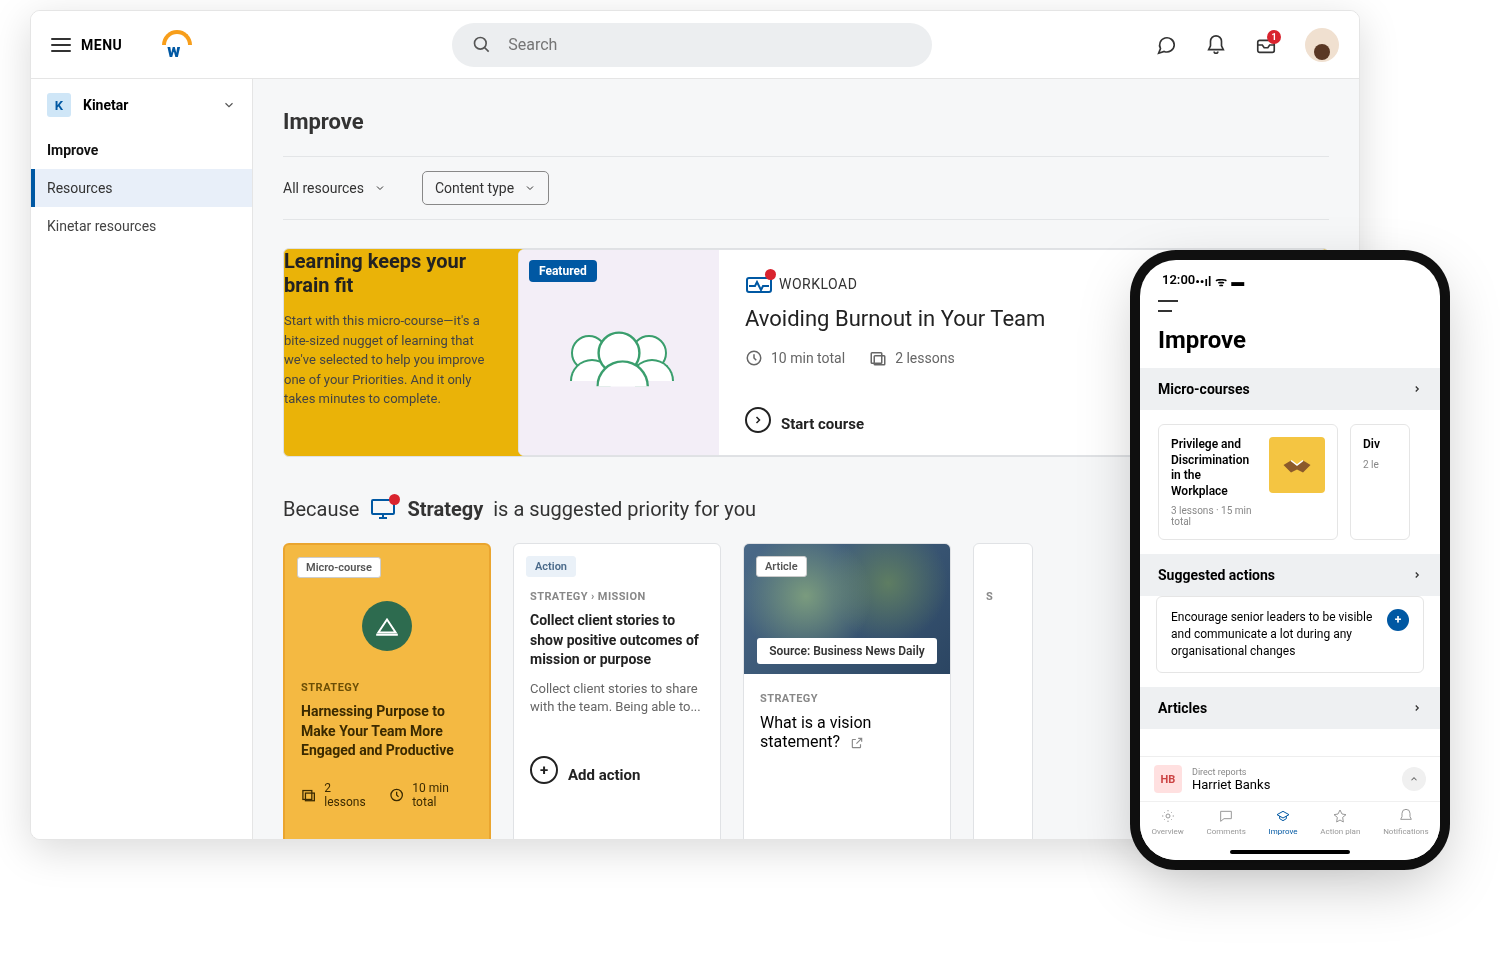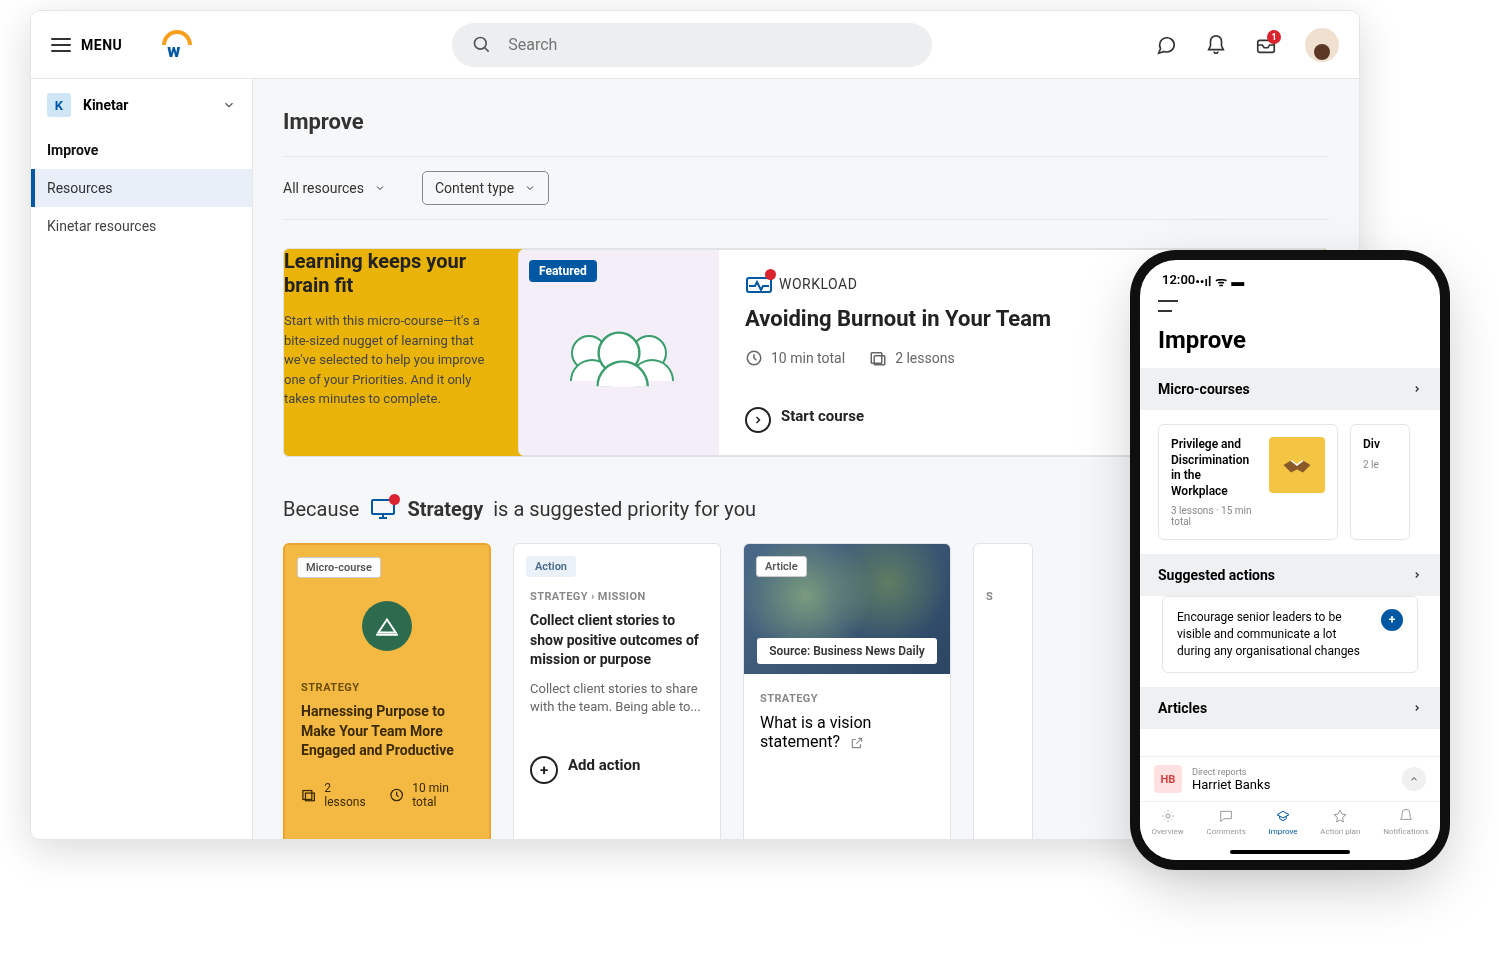--- a/index.html
+++ b/index.html
@@ -45,25 +45,25 @@
 .feat-badge{position:absolute;top:10px;left:10px;background:#0058a3;color:#fff;font-size:12px;font-weight:700;padding:4px 10px;border-radius:4px}
 .people{display:flex;gap:-4px}
 .person{width:36px;height:36px;border:2.5px solid #3a9e6d;border-radius:50%;background:#fff;position:relative;margin:0 -3px}
 .person::before{content:"";position:absolute;bottom:-12px;left:-3px;width:40px;height:20px;border:2.5px solid #3a9e6d;border-bottom:none;border-radius:40px 40px 0 0;background:#fff}
 .hero-info{flex:1;padding:22px 26px}
 .cat-line{display:flex;align-items:center;gap:6px;margin-bottom:10px}
 .cat-icon{width:28px;height:24px;position:relative}
 .cat-icon svg{stroke:#0058a3;fill:none;stroke-width:2}
 .red-dot{position:absolute;top:-3px;right:-3px;width:11px;height:11px;border-radius:50%;background:#d9232e}
 .cat-label{font-weight:400;font-size:14px;color:#333;letter-spacing:.5px}
-.hero-info h2{font-size:22px;font-weight:700;color:#222;margin-bottom:18px}
+.hero-info h2{font-size:22px;font-weight:400;color:#222;margin-bottom:18px}
 .meta-row{display:flex;gap:24px;color:#666;font-size:14px;margin-bottom:40px}
 .meta-item{display:flex;align-items:center;gap:8px}
 .meta-item svg{width:18px;height:18px;stroke:#666;fill:none;stroke-width:2}
-.action-link{display:flex;align-items:flex-start;gap:10px;font-weight:700;color:#222;cursor:pointer;font-size:15px}
+.action-link{display:flex;align-items:flex-end;gap:10px;font-weight:700;color:#222;cursor:pointer;font-size:15px}
 .circ-arrow{width:26px;height:26px;border:2px solid #222;border-radius:50%;display:flex;align-items:center;justify-content:center}
 .circ-arrow svg{width:12px;height:12px;stroke:#222;fill:none;stroke-width:3}
 .section-h{display:flex;align-items:center;gap:10px;font-size:20px;color:#333;margin:40px 0 22px}
 .section-h .pri-icon{position:relative;width:28px;height:24px}
 .section-h .pri-icon svg{stroke:#0058a3;fill:none;stroke-width:2}
 .section-h b{font-weight:700}
 .cards{display:flex;gap:22px}
 .card{width:208px;background:#fff;border:1px solid #e0e2e5;border-radius:6px;overflow:hidden;position:relative}
 .card.yellow{background:#f4b942;border:2px solid #eaa52f}
 .type-pill{position:absolute;top:12px;left:12px;background:#fff;border:1px solid #ccc;border-radius:3px;padding:3px 8px;font-size:11px;font-weight:600;color:#555;z-index:2}
@@ -95,21 +95,21 @@
 .m-hamburger span{height:2px;background:#333}
 .m-hamburger span:nth-child(2){width:14px}
 .m-title{font-size:24px;font-weight:700}
 .m-section{background:#eef0f2;padding:13px 18px;display:flex;justify-content:space-between;align-items:center;font-weight:700;font-size:14px}
 .m-cards{display:flex;gap:12px;padding:14px 18px;overflow:hidden}
 .m-card{flex:0 0 180px;border:1px solid #e5e5e5;border-radius:6px;padding:12px;display:flex;gap:10px}
 .m-card-txt{flex:1}
 .m-card-title{font-size:12px;font-weight:600;line-height:1.3;margin-bottom:6px}
 .m-card-meta{font-size:10px;color:#888}
 .m-thumb{width:56px;height:56px;background:#f4c542;border-radius:4px;display:flex;align-items:center;justify-content:center;flex-shrink:0}
-.m-action{margin:0 22px 14px;border:1px solid #e5e5e5;border-radius:6px;padding:12px 14px;display:flex;gap:12px;align-items:flex-start;font-size:12px;line-height:1.4}
+.m-action{margin:0 16px 14px;border:1px solid #e5e5e5;border-radius:6px;padding:12px 14px;display:flex;gap:12px;align-items:flex-start;font-size:12px;line-height:1.4}
 .plus-blue{width:22px;height:22px;border-radius:50%;background:#0058a3;color:#fff;display:flex;align-items:center;justify-content:center;font-weight:700;flex-shrink:0}
 .m-tabbar{position:absolute;bottom:0;left:0;right:0;border-top:1px solid #eee;background:#fff}
 .context-bar{display:flex;align-items:center;padding:8px 14px;gap:10px;border-bottom:1px solid #f0f0f0}
 .hb-box{width:28px;height:28px;background:#ffe0e0;color:#c44;font-weight:700;font-size:11px;display:flex;align-items:center;justify-content:center;border-radius:4px}
 .ctx-txt{flex:1}
 .ctx-label{font-size:9px;color:#888}
 .ctx-name{font-size:13px;font-weight:400}
 .ctx-chev{width:24px;height:24px;border-radius:50%;background:#f0f0f0;display:flex;align-items:center;justify-content:center}
 .tabs{display:flex;justify-content:space-around;padding:6px 0 14px}
 .tab{display:flex;flex-direction:column;align-items:center;gap:3px;font-size:8px;color:#999}

